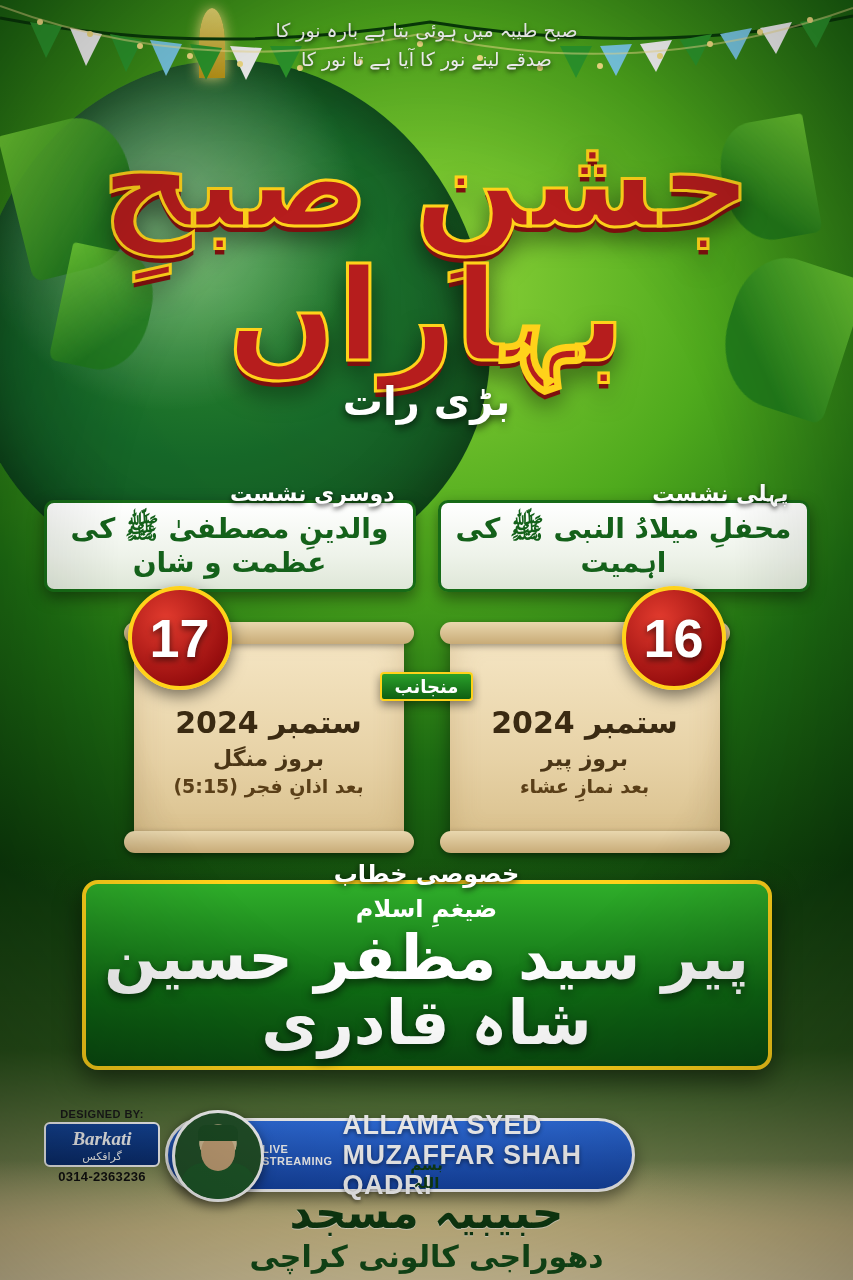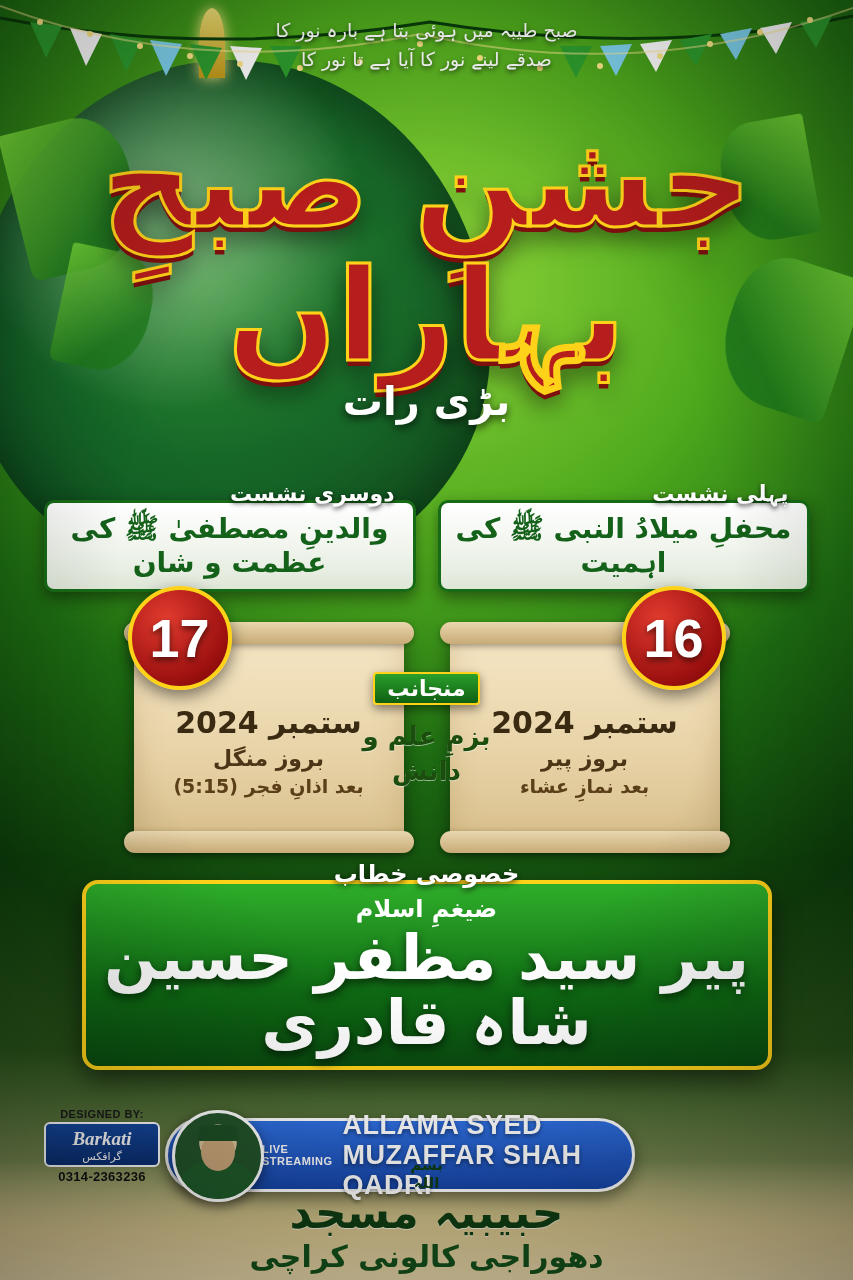--- a/index.html
+++ b/index.html
@@ -207,21 +207,21 @@
 
   
   .mid-ribbon{
     position:absolute; top:672px; left:50%; transform:translateX(-50%);
     width:150px; text-align:center; direction:rtl; z-index:5;
   }
   .mid-ribbon .tag{
     display:inline-block;
     background:linear-gradient(#2aa02a,#0f5f12);
     border:2px solid #ffd21a;
-    color:#fff; font-weight:bold; font-size:22px;
+    color:#fff; font-weight:bold; font-size:18px;
     padding:2px 12px; border-radius:4px;
     font-family:"DejaVu Sans", sans-serif;
     box-shadow:0 4px 10px rgba(0,0,0,.45);
   }
   .mid-ribbon .mid-text{
     margin-top:14px;
     font-family:"DejaVu Sans", sans-serif;
     font-size:26px; font-weight:bold; color:#1b4d0f;
     line-height:1.35;
     text-shadow:0 1px 0 rgba(255,255,255,.5);
@@ -457,21 +457,20 @@
       <div class="scroll-inner">
         <div class="scroll-date">ستمبر 2024</div>
         <div class="scroll-day">بروز منگل</div>
         <div class="scroll-time">بعد اذانِ فجر (5:15)</div>
       </div>
     </div>
   </div>
 
   <div class="mid-ribbon">
     <div class="tag">منجانب</div>
-    <div class="mid-text">بزمِ علم و دانش</div>
   </div>
 
   <div class="speaker-panel">
     <div class="speaker-kicker">خصوصی خطاب</div>
     <div class="speaker-title">ضیغمِ اسلام</div>
     <div class="speaker-name">پیر سید مظفر حسین شاہ قادری</div>
   </div>
 
   <div class="live-bar">
     <div class="live-badge">

